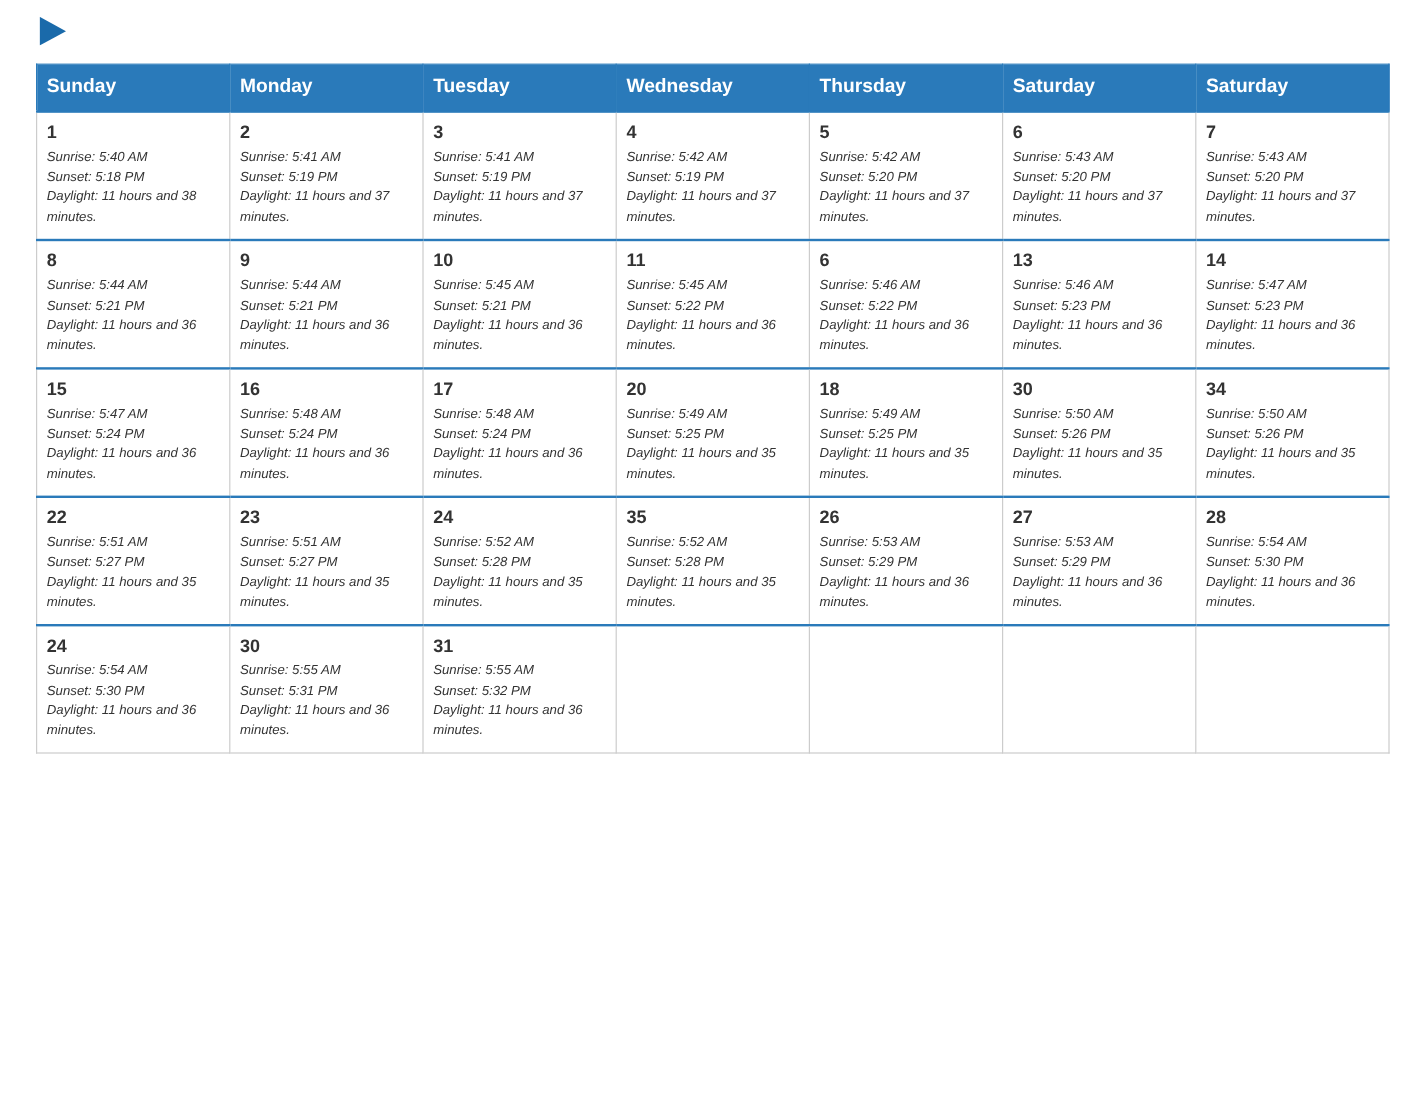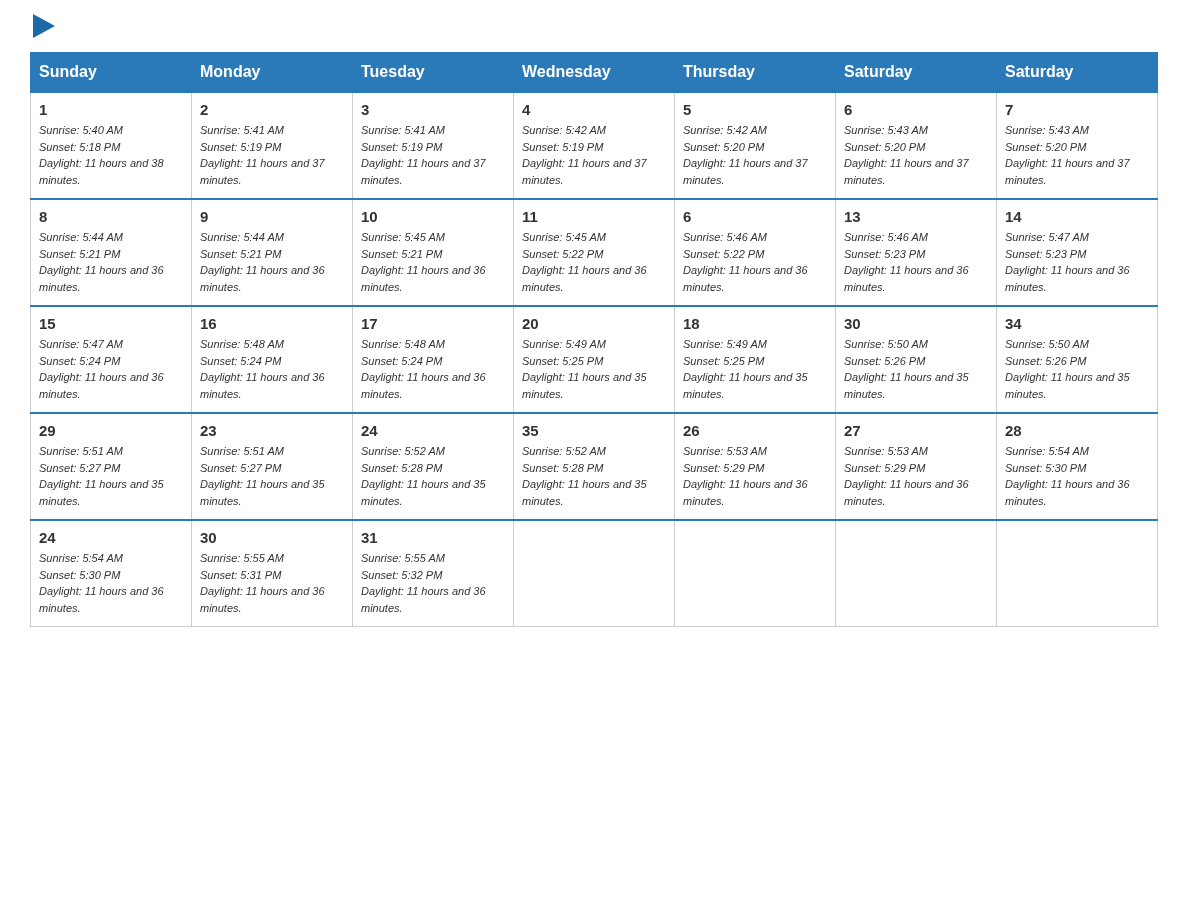--- a/index.html
+++ b/index.html
@@ -222,21 +222,21 @@
           <span class="day-number">30</span>
           <div class="day-info">Sunrise: 5:50 AM<br>Sunset: 5:26 PM<br>Daylight: 11 hours and 35 minutes.</div>
         </td>
         <td>
           <span class="day-number">34</span>
           <div class="day-info">Sunrise: 5:50 AM<br>Sunset: 5:26 PM<br>Daylight: 11 hours and 35 minutes.</div>
         </td>
       </tr>
       <tr>
         <td>
-          <span class="day-number">29</span>
+          <span class="day-number">22</span>
           <div class="day-info">Sunrise: 5:51 AM<br>Sunset: 5:27 PM<br>Daylight: 11 hours and 35 minutes.</div>
         </td>
         <td>
           <span class="day-number">23</span>
           <div class="day-info">Sunrise: 5:51 AM<br>Sunset: 5:27 PM<br>Daylight: 11 hours and 35 minutes.</div>
         </td>
         <td>
           <span class="day-number">24</span>
           <div class="day-info">Sunrise: 5:52 AM<br>Sunset: 5:28 PM<br>Daylight: 11 hours and 35 minutes.</div>
         </td>

